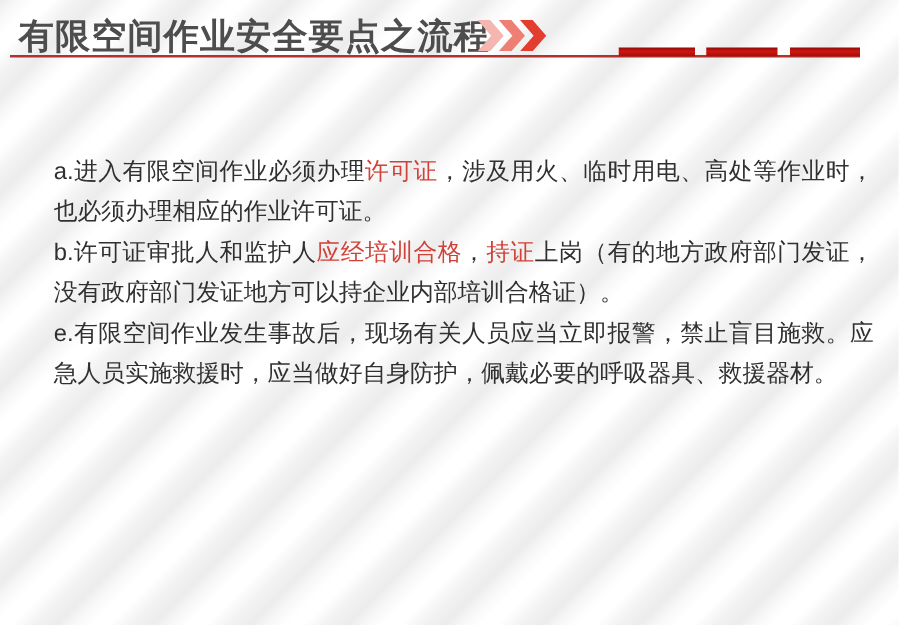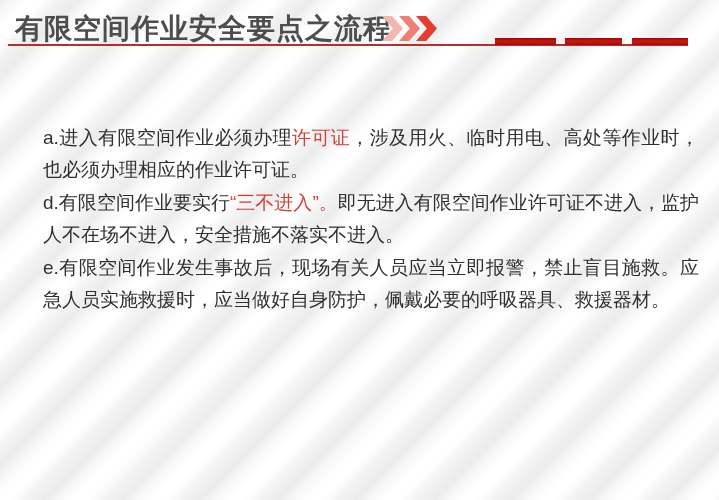--- a/index.html
+++ b/index.html
@@ -56,16 +56,16 @@
       <span class="chev" style="background: rgb(244, 182, 176);"></span>
       <span class="chev" style="background: rgb(238, 127, 117);"></span>
       <span class="chev" style="background: rgb(227, 61, 47);"></span>
     </div>
   <div class="underline"></div>
   <div class="bar bar1"></div>
   <div class="bar bar2"></div>
   <div class="bar bar3"></div>
   <div class="points">
       <p><span>a.进入有限空间作业必须办理</span><span class="hl">许可证</span><span>，涉及用火、临时用电、高处等作业时，也必须办理相应的作业许可证。</span></p>
-      <p><span>d.有限空间作业要实行</span><span class="hl">“三不进入”。</span><span>即无进入有限空间作业许可证不进入，监护人不在场不进入，安全措施不落实不进入。</span></p>
+      <p><span>b.许可证审批人和监护人</span><span class="hl">应经培训合格</span><span>，</span><span class="hl">持证</span><span>上岗（有的地方政府部门发证，没有政府部门发证地方可以持企业内部培训合格证）。</span></p>
       <p><span>e.有限空间作业发生事故后，现场有关人员应当立即报警，禁止盲目施救。应急人员实施救援时，应当做好自身防护，佩戴必要的呼吸器具、救援器材。</span></p>
     </div>
 </div>
 
 </body></html>

